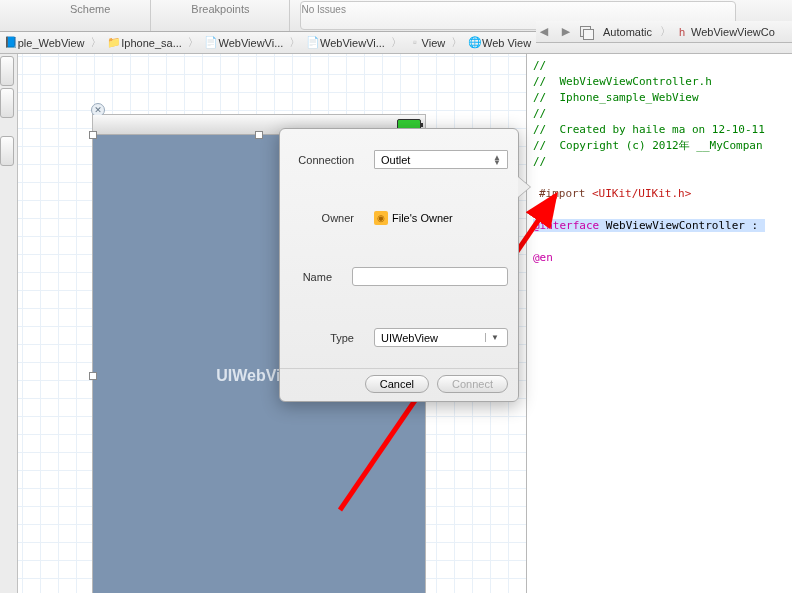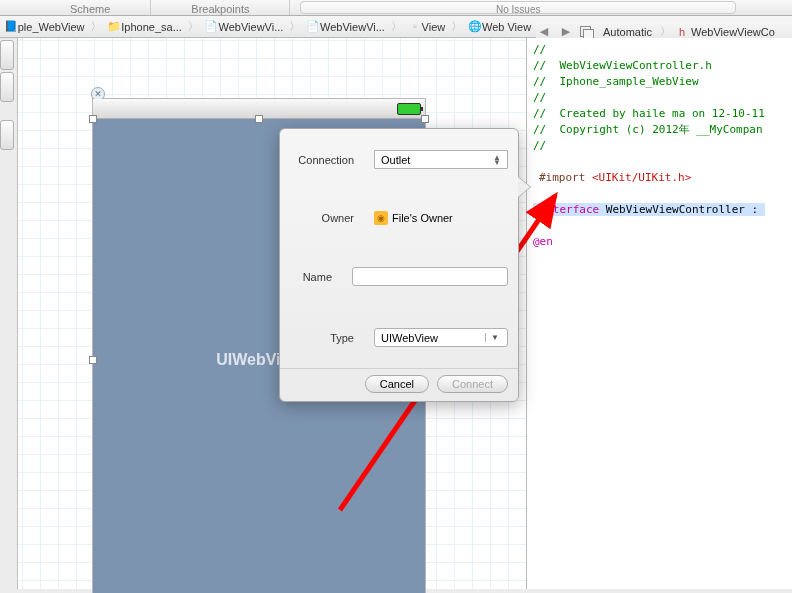--- a/index.html
+++ b/index.html
@@ -7,33 +7,32 @@
       font-family: "Lucida Grande", -apple-system, sans-serif;
       font-size: 11px;
       background: #ececec;
       width: 792px;
       height: 593px;
       overflow: hidden;
       position: relative;
     }
     .top-tabs {
       display: flex;
-      height: 16px;
+      height: 32px;
       background: linear-gradient(#f8f8f8, #e8e8e8);
       border-bottom: 1px solid #b0b0b0;
     }
     .top-tab {
       padding: 3px 40px;
       color: #808080;
       border-right: 1px solid #ccc;
     }
     .top-tab:first-child { padding-left: 70px; }
     .issues-bar {
       flex: 1;
-      text-align: center;
       background: linear-gradient(#fdfdfd, #f0f0f0);
       border: 1px solid #ccc;
       border-radius: 4px;
       margin: 1px 56px 1px 10px;
       padding: 2px 0;
       color: #888;
       font-size: 10px;
     }
     .path-bar {
       display: flex;

